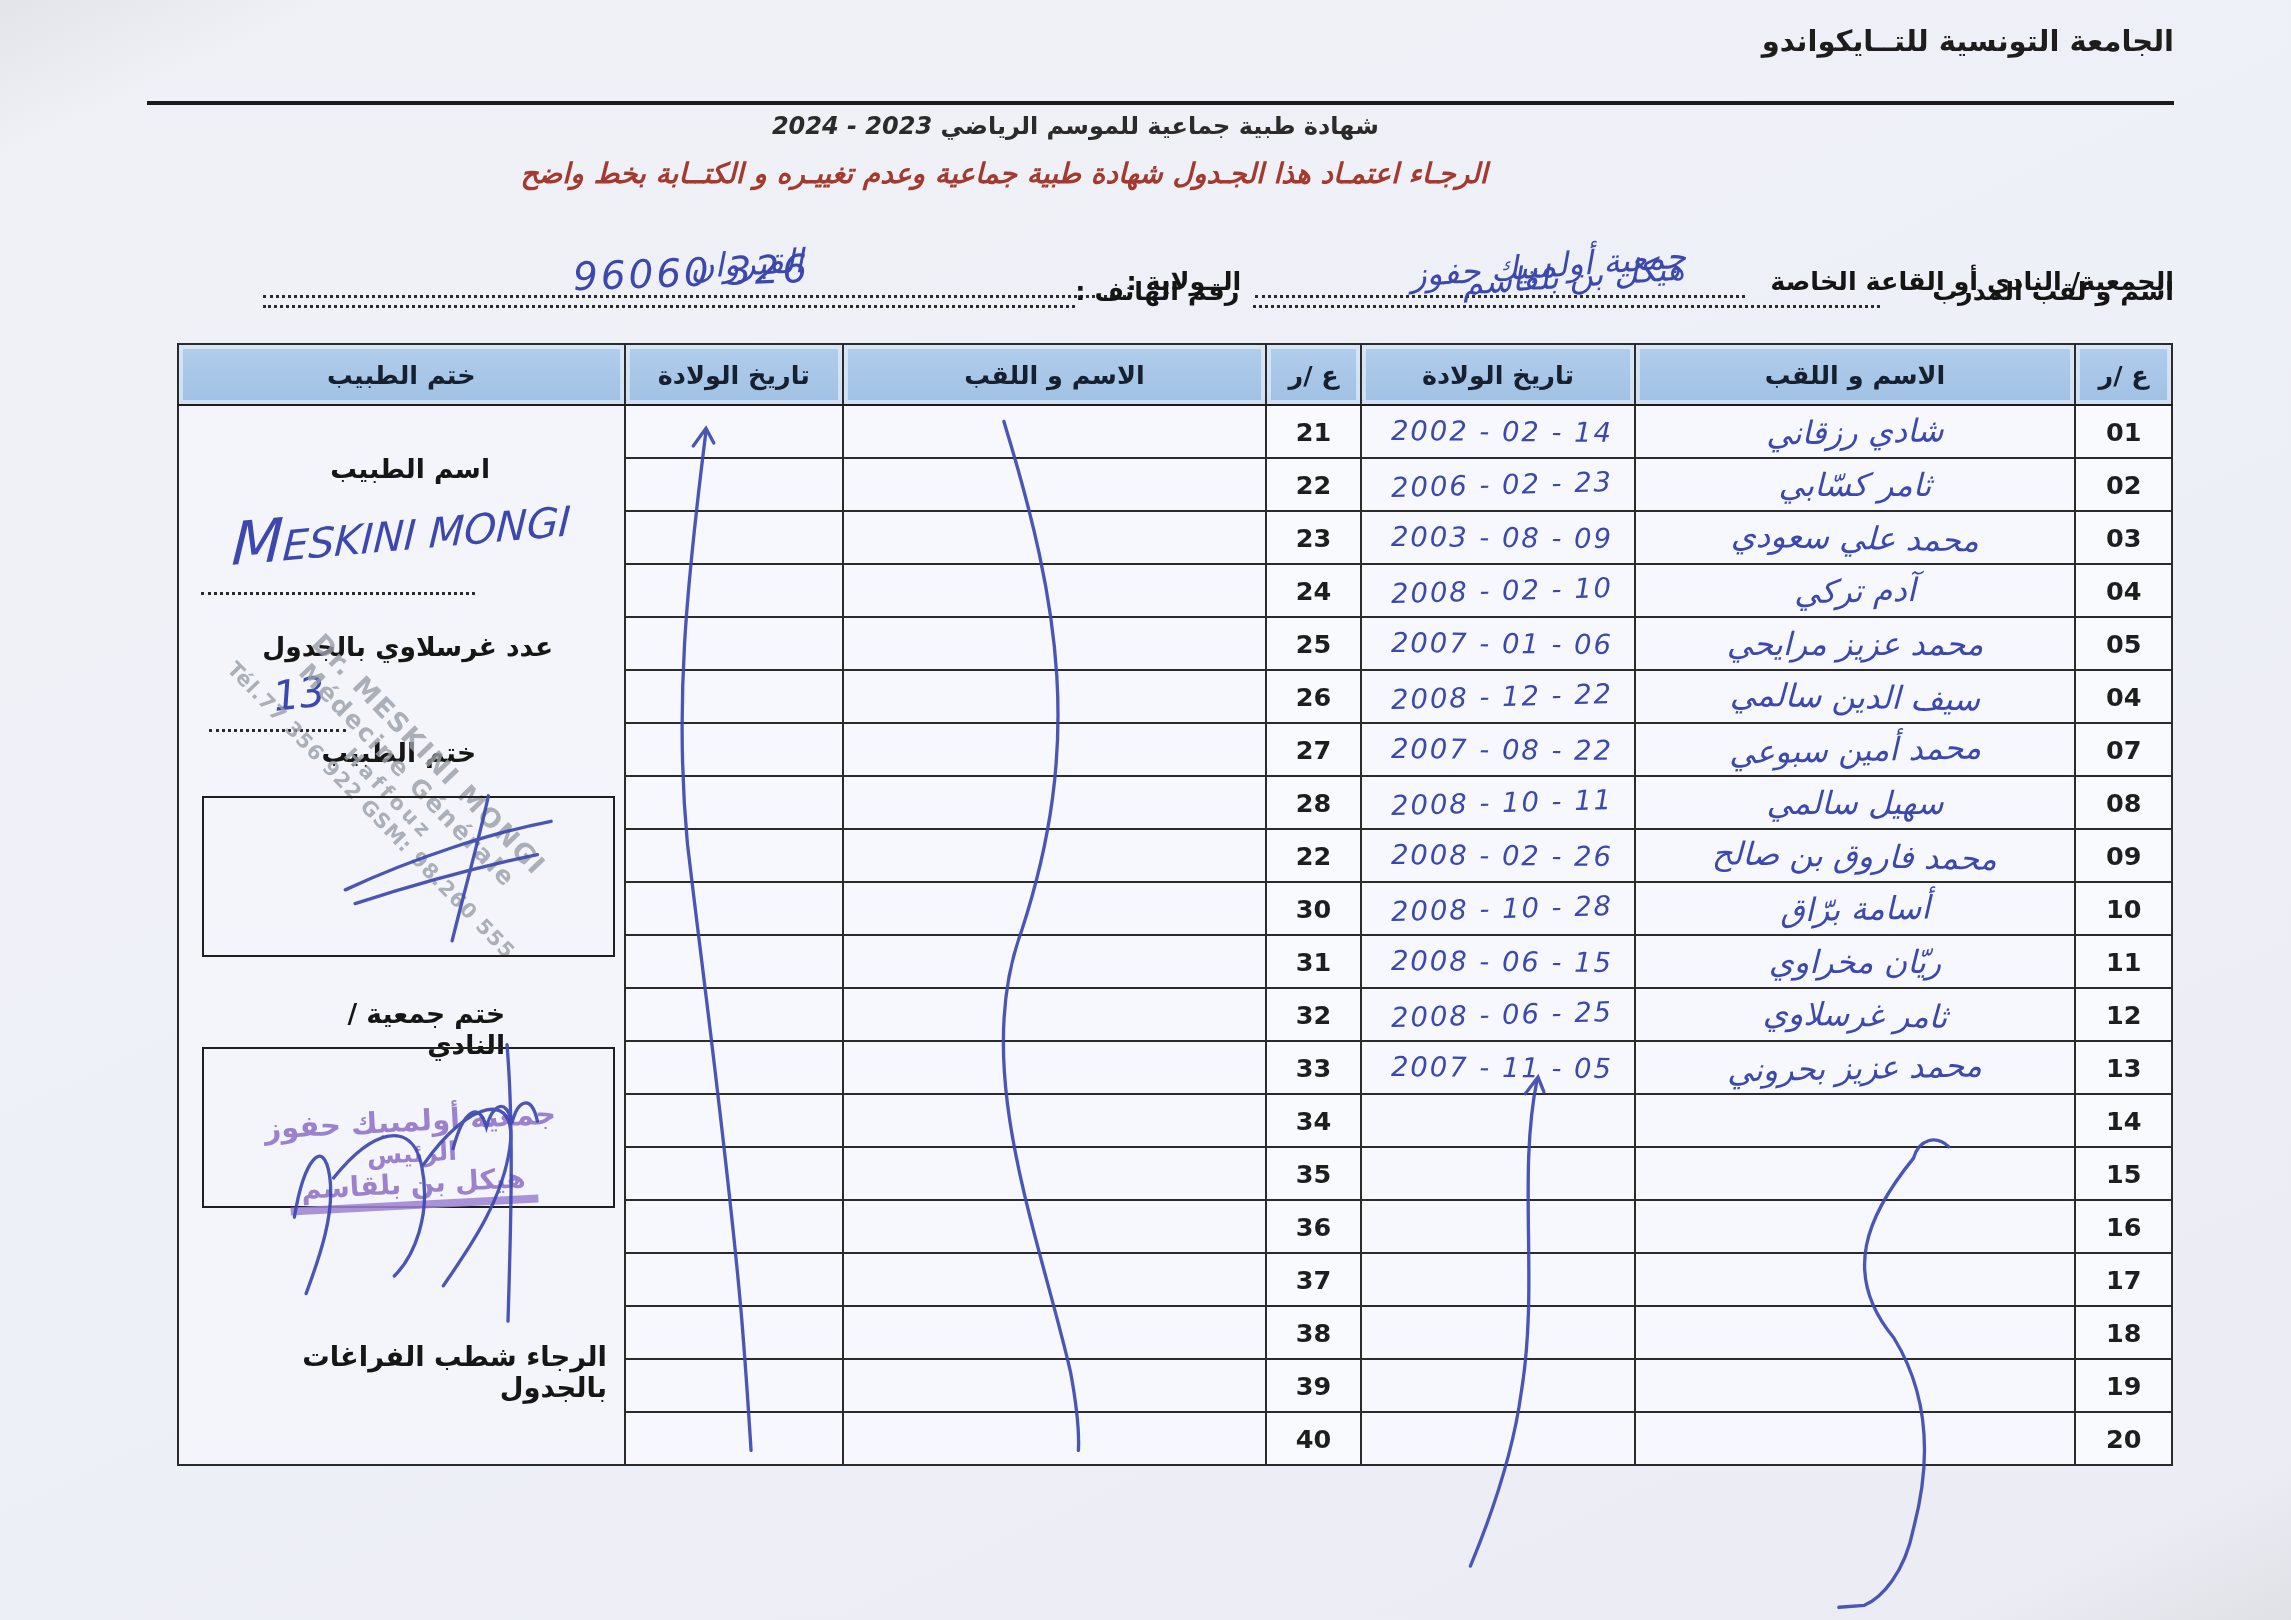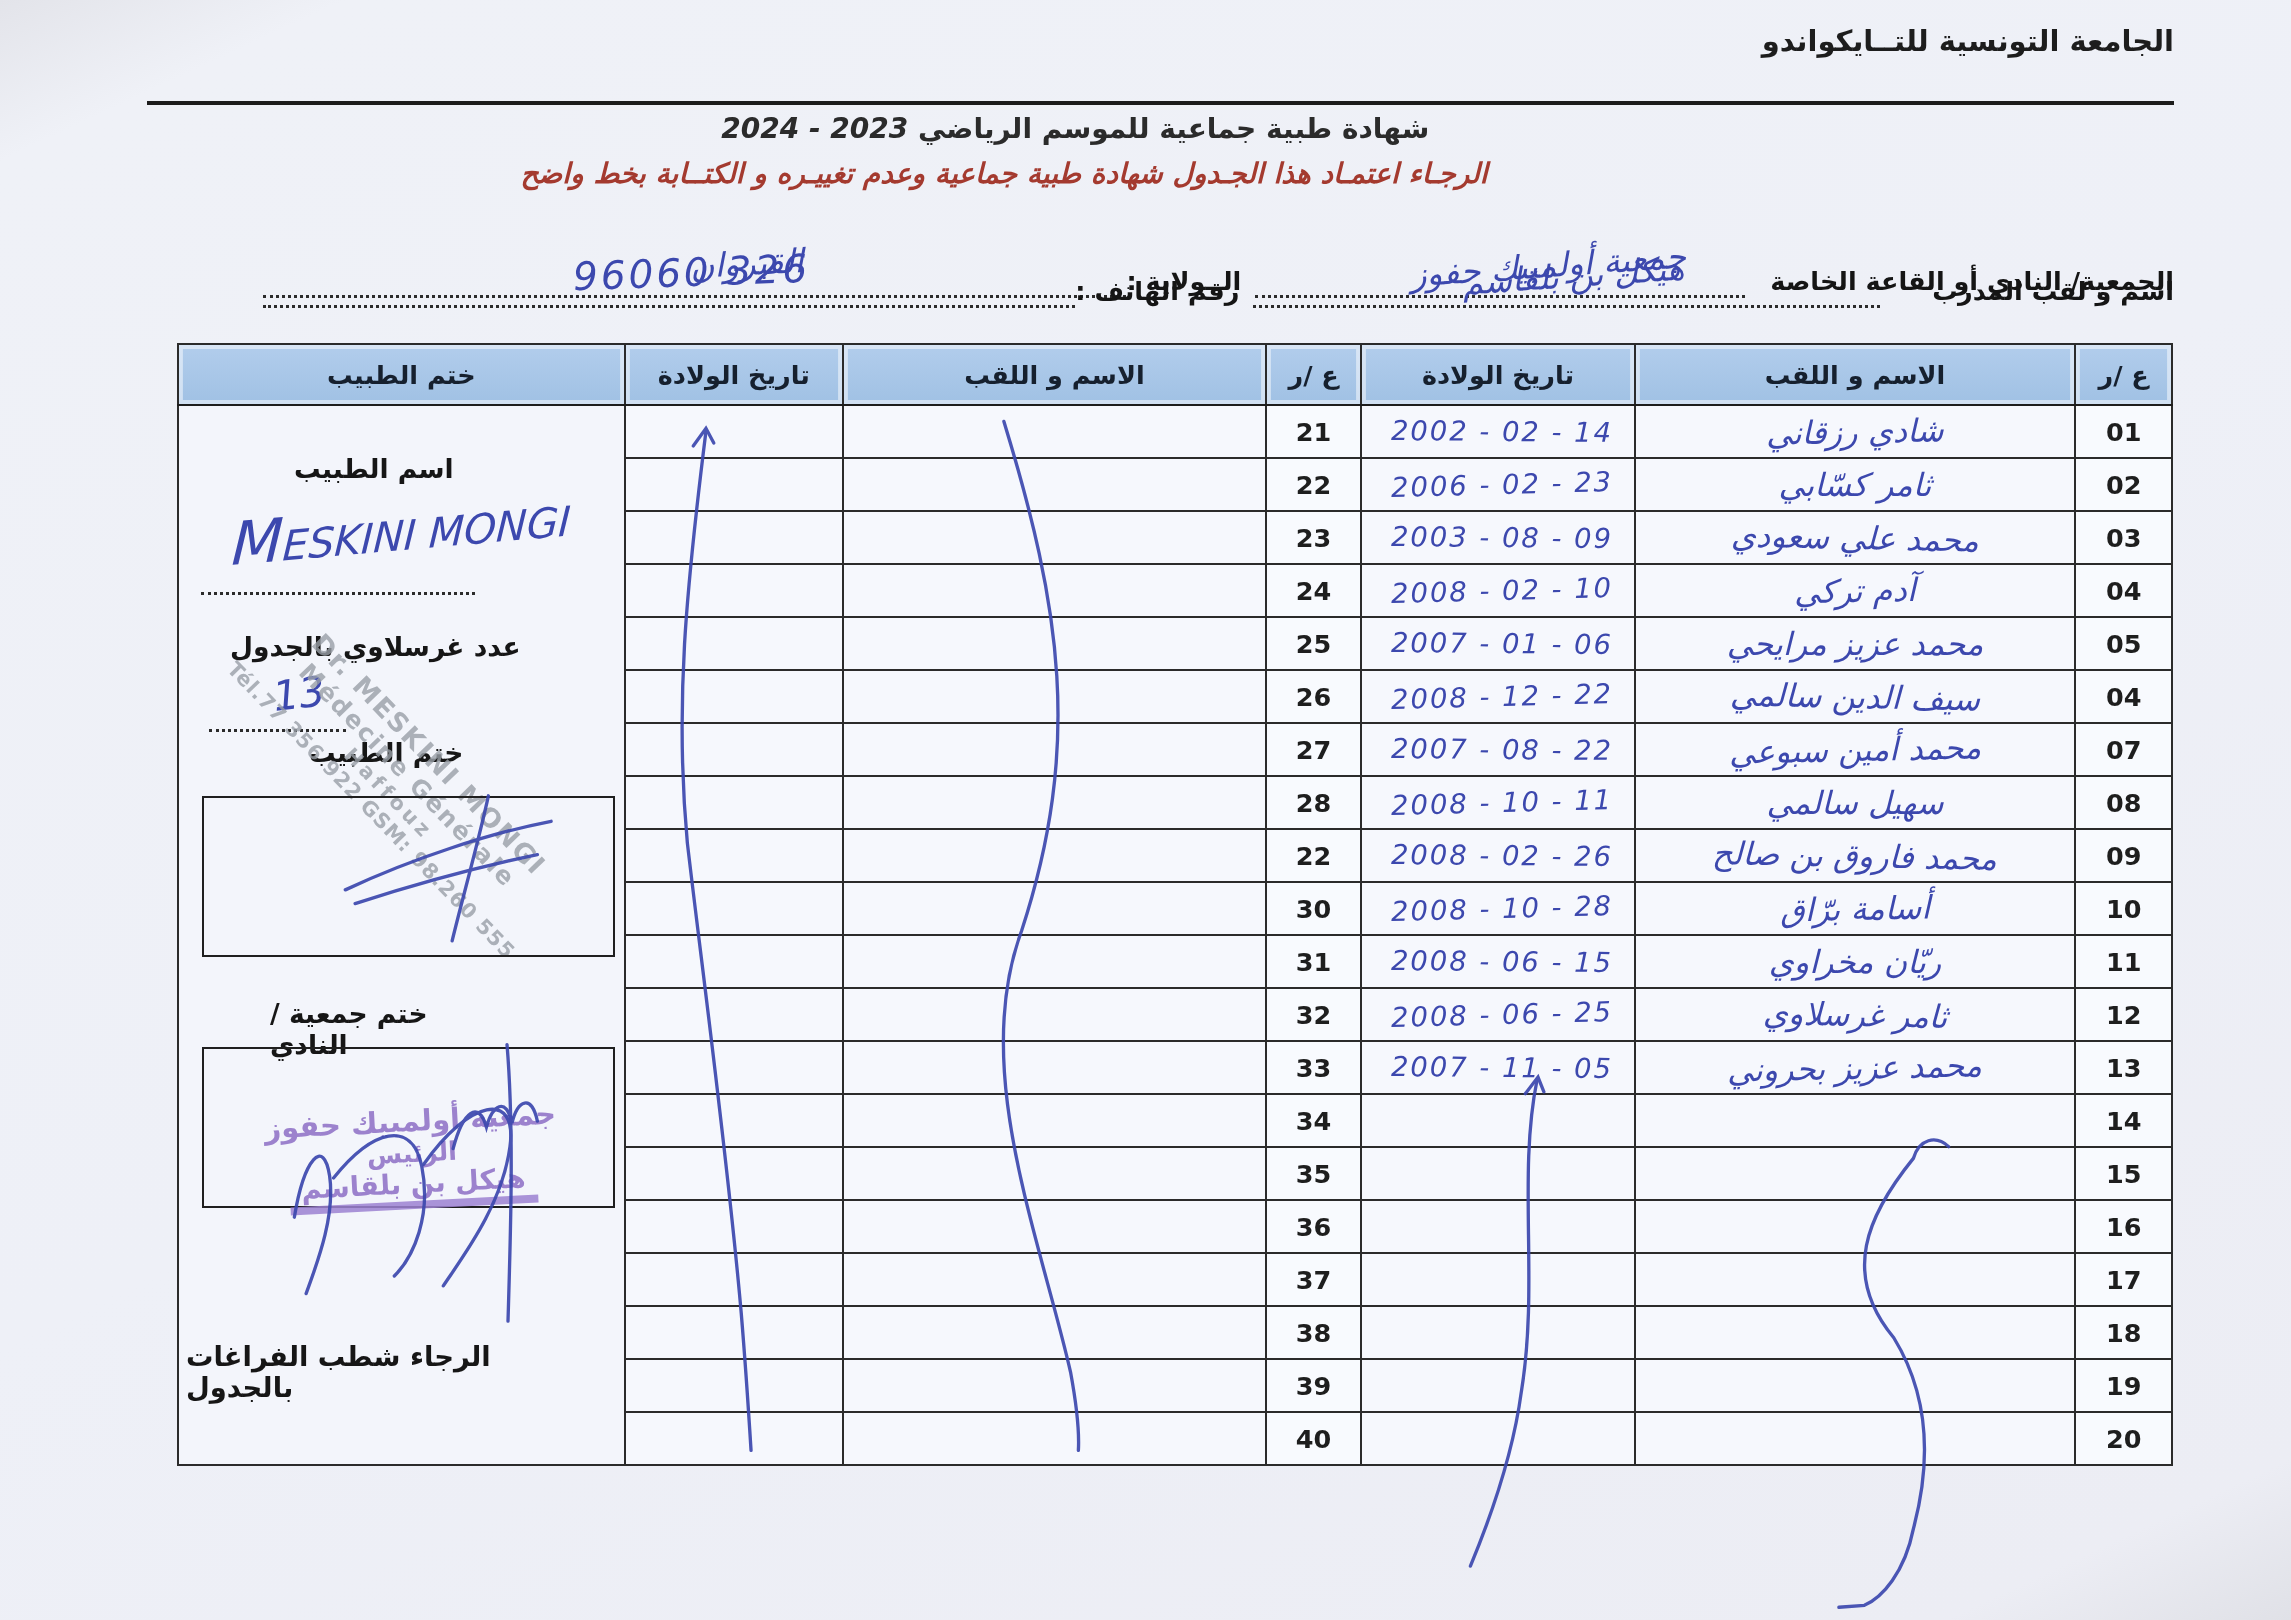--- a/index.html
+++ b/index.html
@@ -5,21 +5,21 @@
   html,body{margin:0;padding:0;}
   body{
     width:2292px;height:1620px;position:relative;overflow:hidden;
     background:linear-gradient(155deg,#e3e4ea 0%,#eff1f7 6%,#eef0f7 50%,#ecedf4 94%,#e0e1e7 100%);
     font-family:"DejaVu Sans",sans-serif;color:#222;
   }
   .abs{position:absolute;}
   
   .fed-title{top:23.5px;right:118px;font-size:29px;font-weight:bold;color:#1d1d1d;direction:rtl;}
   .top-rule{top:101px;left:147px;width:2027px;height:3.9px;background:#1c1c1c;}
-  .doc-title{top:112px;left:549px;width:1039px;text-align:center;direction:rtl;font-size:28px;font-weight:bold;color:#2b2b2b;}
+  .doc-title{top:112px;left:549px;width:1039px;text-align:center;direction:rtl;font-size:24px;font-weight:bold;color:#2b2b2b;}
   .doc-title .season{font-style:italic;direction:ltr;unicode-bidi:isolate;display:inline-block;margin-left:13.7px;}
   .red-note{top:157px;left:421px;width:1166px;text-align:center;direction:rtl;font-size:28px;font-weight:bold;color:#a43a2f;font-style:italic;}
   
   .form-row{left:263px;width:1911px;display:flex;direction:rtl;align-items:flex-end;}
   .form-row .lbl{font-size:25.5px;font-weight:bold;color:#151515;white-space:nowrap;padding-bottom:2px;}
   .dotline{border-bottom:3.9px dotted #2b2b2b;height:33px;position:relative;}
   .hw{color:#3c48ae;font-style:italic;}
   .hw-val{position:absolute;font-size:33px;white-space:nowrap;}
   
   .roster{position:absolute;left:177px;top:343px;width:1996px;border-collapse:collapse;table-layout:fixed;direction:rtl;background:#f7f9fd;}
@@ -32,21 +32,21 @@
   }
   .roster tbody tr{height:53px;}
   .roster tbody td{border-width:2.9px 2px;}
   td.c-num{text-align:center;font-size:25.5px;font-weight:bold;color:#1e1e1e;background:#f8fafe;}
   td.c-name{text-align:center;background:#f6f8fd;}
   td.c-dob{text-align:center;background:#f6f8fd;padding-left:8px;}
   .name-hw{font-size:32px;color:#3c48ae;font-style:italic;display:inline-block;transform:rotate(-1deg);direction:rtl;}
   .dob-hw{font-size:27.4px;color:#3c48ae;font-style:italic;display:inline-block;direction:ltr;unicode-bidi:isolate;letter-spacing:2px;}
   td.stamp-col{background:#f3f5fb;position:relative;}
   
-  .sp{direction:rtl;text-align:left;font-weight:bold;color:#161616;}
+  .sp{direction:rtl;text-align:right;font-weight:bold;color:#161616;}
   .doctor-name-label{top:453px;left:294px;width:196px;font-size:26.5px;}
   .doctor-sig{top:495px;left:176px;width:451px;font-size:41px;color:#3c48ae;transform:rotate(-5deg) skewX(-8deg);font-style:italic;text-align:center;letter-spacing:0px;white-space:nowrap;}
   .doctor-sig::first-letter{font-size:1.45em;}
   .dots-a{top:592px;left:201px;width:274px;border-bottom:3.9px dotted #2b2b2b;}
   .players-label{top:631px;left:230px;width:323px;font-size:26.5px;}
   .players-count{top:670px;left:250px;width:98px;font-size:41px;color:#3c48ae;font-style:italic;transform:rotate(-7deg);text-align:center;}
   .dots-b{top:729px;left:209px;width:137px;border-bottom:3.9px dotted #2b2b2b;}
   .doctor-stamp-label{top:737px;left:309px;width:167px;font-size:26.5px;}
   .stamp-box{border:2.9px solid #1f1f1f;background:transparent;}
   .box-doc{top:796px;left:202px;width:409px;height:157px;}

